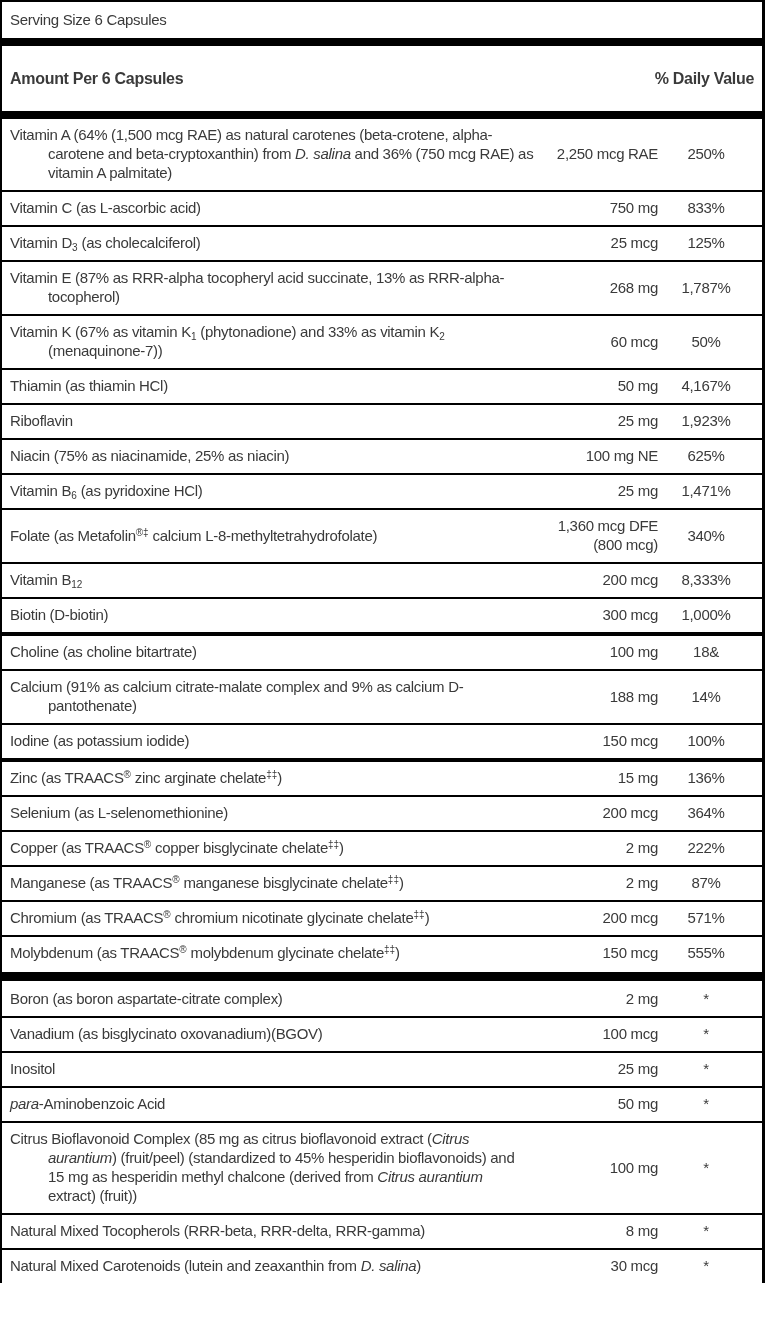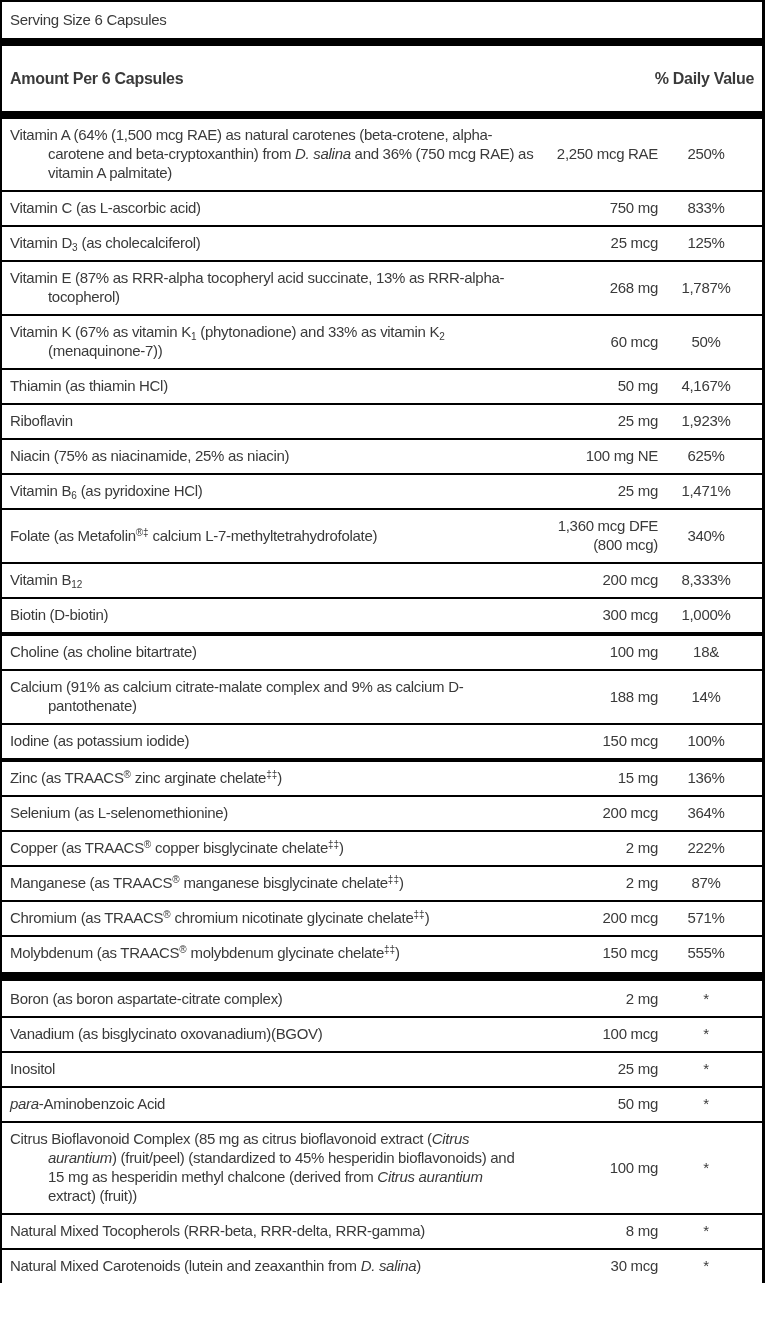--- a/index.html
+++ b/index.html
@@ -116,21 +116,21 @@
       <div class="divider"></div>
       <div class="row">
         <div class="cell name"><span>Vitamin B</span><sub>6</sub><span> (as pyridoxine HCl)</span></div>
         <div class="cell amount">
           <div>25 mg</div>
         </div>
         <div class="cell dv">1,471%</div>
       </div>
       <div class="divider"></div>
       <div class="row">
-        <div class="cell name"><span>Folate (as Metafolin</span><sup>®‡</sup><span> calcium L-7-methyltetrahydrofolate)</span></div>
+        <div class="cell name"><span>Folate (as Metafolin</span><sup>®‡</sup><span> calcium L-8-methyltetrahydrofolate)</span></div>
         <div class="cell amount">
           <div>1,360 mcg DFE</div>
           <div>(800 mcg)</div>
         </div>
         <div class="cell dv">340%</div>
       </div>
       <div class="divider"></div>
       <div class="row">
         <div class="cell name"><span>Vitamin B</span><sub>12</sub></div>
         <div class="cell amount">

